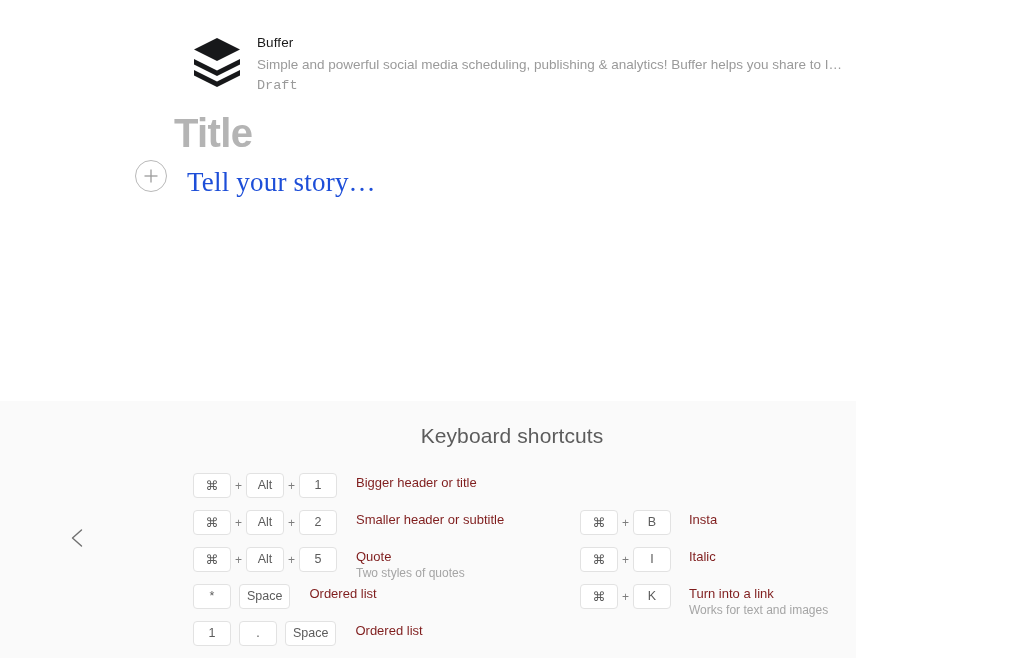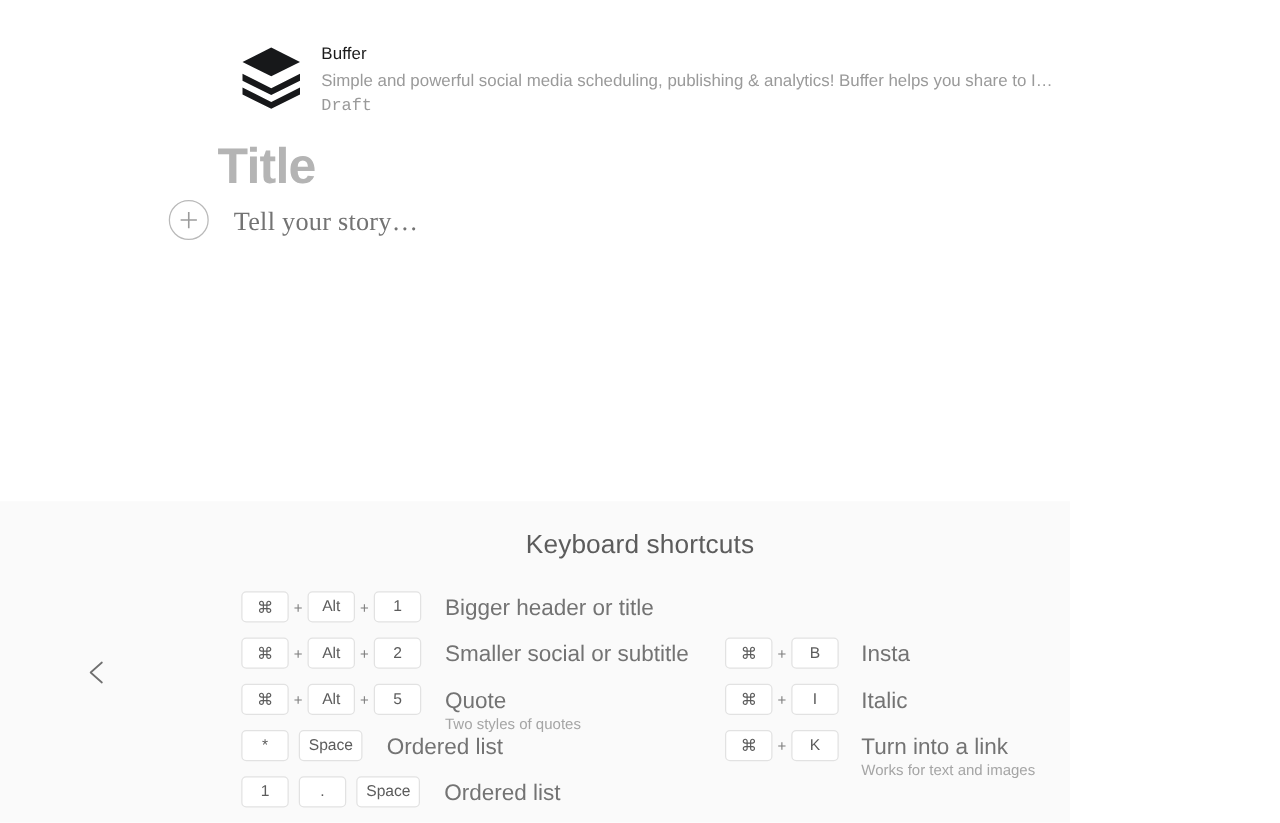--- a/index.html
+++ b/index.html
@@ -95,23 +95,23 @@
     font-weight: bold;
     color: #b4b4b4;
     letter-spacing: -0.6px;
   }
 
   .doc-body {
     position: absolute;
     left: 187px;
     top: 162px;
     font-family: "Liberation Serif", serif;
-    font-size: 21px;
+    font-size: 27px;
     line-height: 1.5;
-    color: #737373;
+    color: #1d4ed8;
     letter-spacing: 0.2px;
   }
 
   .add-block-button {
     position: absolute;
     left: 135px;
     top: 160px;
     width: 32px;
     height: 32px;
     border: 1px solid #b9b9b9;
@@ -212,22 +212,22 @@
   .shortcut-label {
     padding-left: 0;
     line-height: 1.15;
     padding-top: 3px;
   }
   .shortcut-column.left  .shortcut-label { width: 220px; margin-left: 19px; }
   .shortcut-column.right .shortcut-label { width: 230px; margin-left: 18px; }
 
   .label-main {
     display: block;
-    font-size: 18px;
-    color: #737373;
+    font-size: 13px;
+    color: #7f1d1d;
     white-space: nowrap;
   }
   .label-sub {
     display: block;
     font-size: 12px;
     color: #a5a5a5;
     margin-top: 2px;
     white-space: nowrap;
   }
 </style>
@@ -296,21 +296,21 @@
         </div>
         <div class="shortcut-row">
           <div class="keys">
             <span class="key cmd">⌘</span>
             <span class="key-plus">+</span>
             <span class="key">Alt</span>
             <span class="key-plus">+</span>
             <span class="key">2</span>
           </div>
           <div class="shortcut-label">
-            <span class="label-main">Smaller social or subtitle</span>
+            <span class="label-main">Smaller header or subtitle</span>
           </div>
         </div>
         <div class="shortcut-row">
           <div class="keys">
             <span class="key cmd">⌘</span>
             <span class="key-plus">+</span>
             <span class="key">Alt</span>
             <span class="key-plus">+</span>
             <span class="key">5</span>
           </div>

